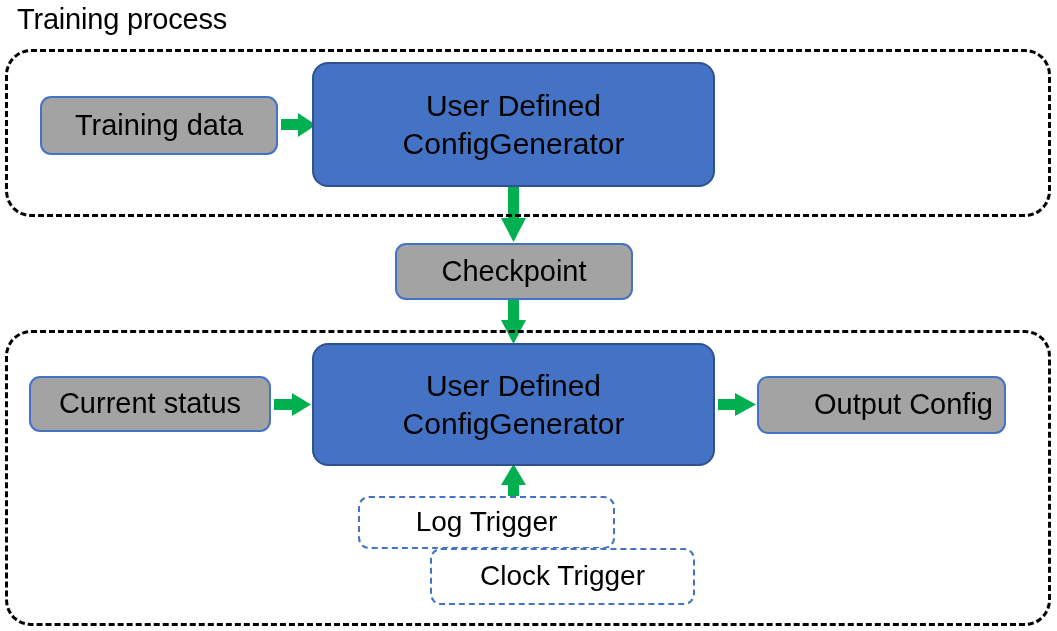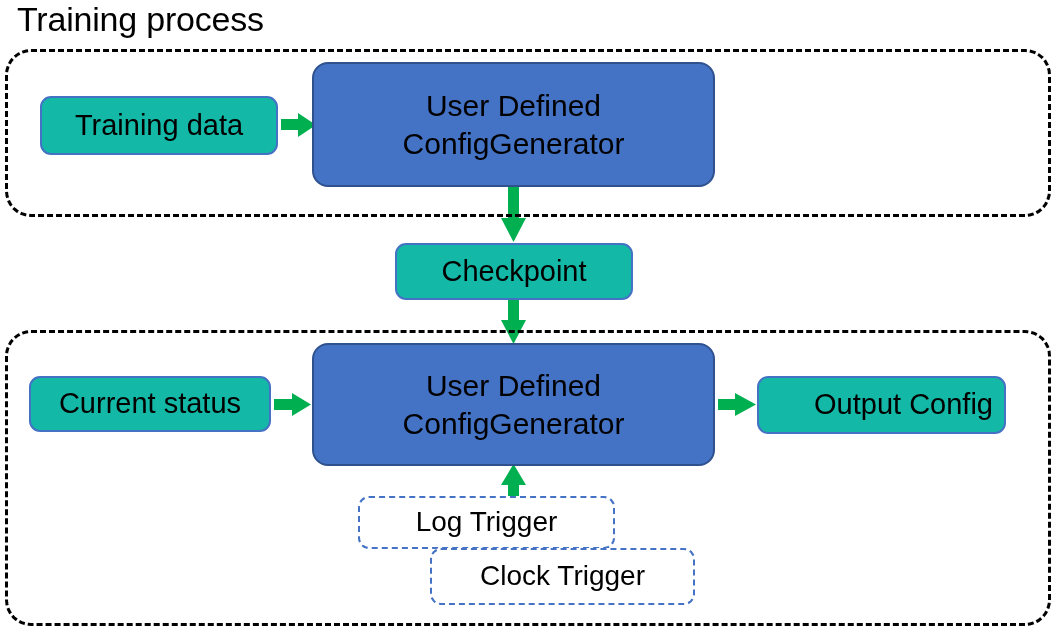--- a/index.html
+++ b/index.html
@@ -22,21 +22,21 @@
     left: 0;
     top: 0;
     width: 1057px;
     height: 631px;
     pointer-events: none;
   }
 
   
   .section-title {
     position: absolute;
-    font-size: 34px;
+    font-size: 29px;
     line-height: 34px;
     color: #000000;
     white-space: nowrap;
     letter-spacing: -0.2px;
   }
   #title-training  { left: 17px; top: 2px; }
   #title-inference { left: 17px; top: 283px; }
 
   
   .process-container {
@@ -46,21 +46,21 @@
     box-sizing: border-box;
     background: transparent;
   }
   #container-training  { left: 5px;  top: 49px;  width: 1046px; height: 168px; }
   #container-inference { left: 5px;  top: 330px; width: 1046px; height: 296px; }
 
   
   .node-box {
     position: absolute;
     box-sizing: border-box;
-    background: #14b8a6;
+    background: #a3a3a3;
     border: 2px solid #4472C4;
     border-radius: 11px;
     display: flex;
     align-items: center;
     justify-content: center;
     color: #000000;
     font-size: 29px;
     line-height: 1.1;
     white-space: nowrap;
   }

